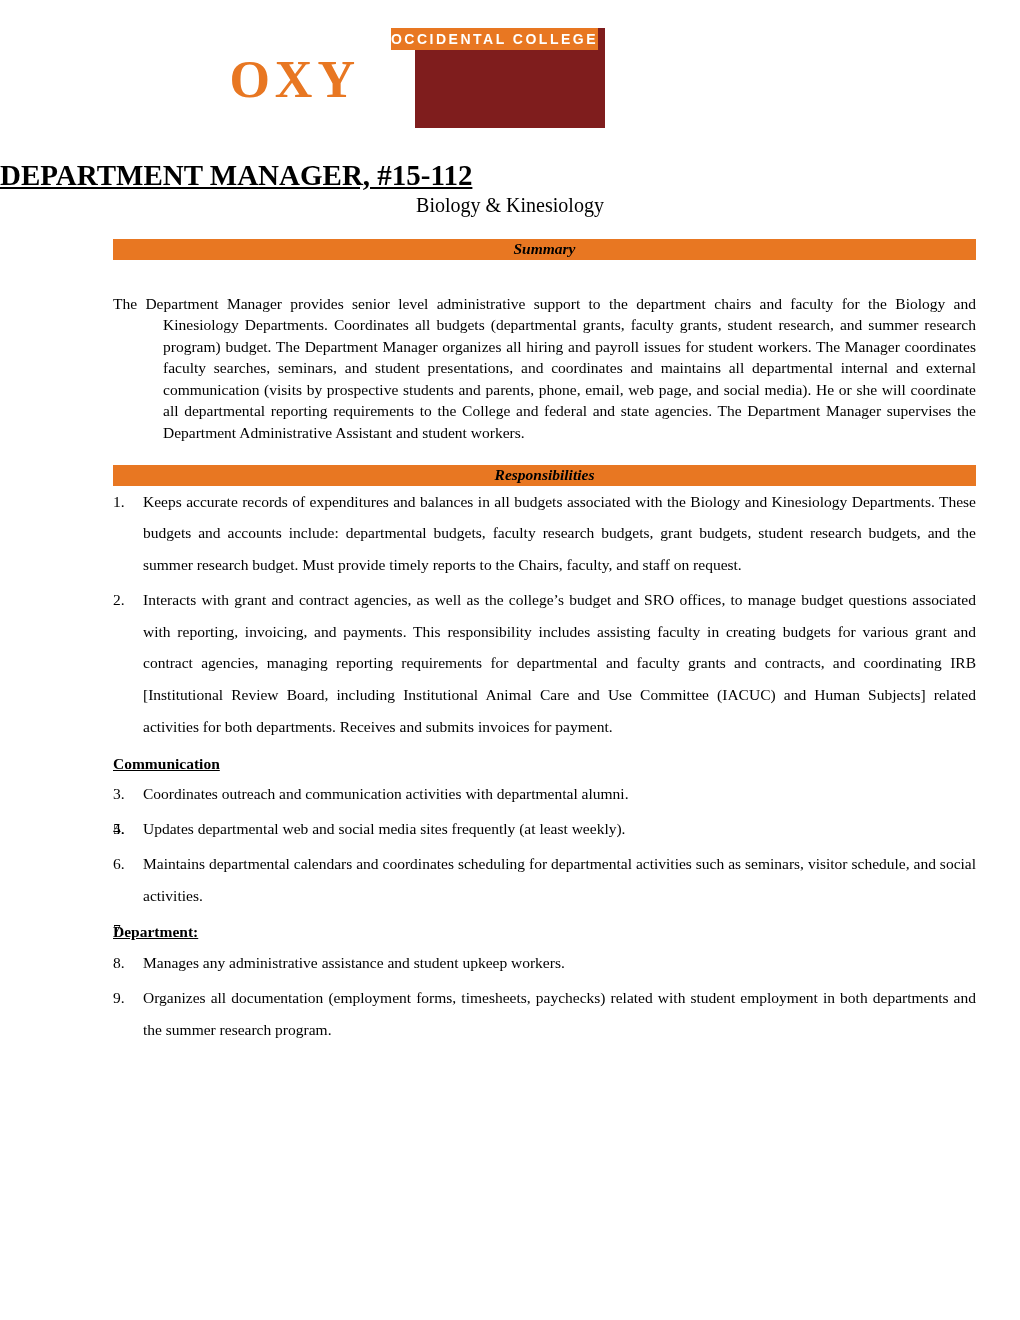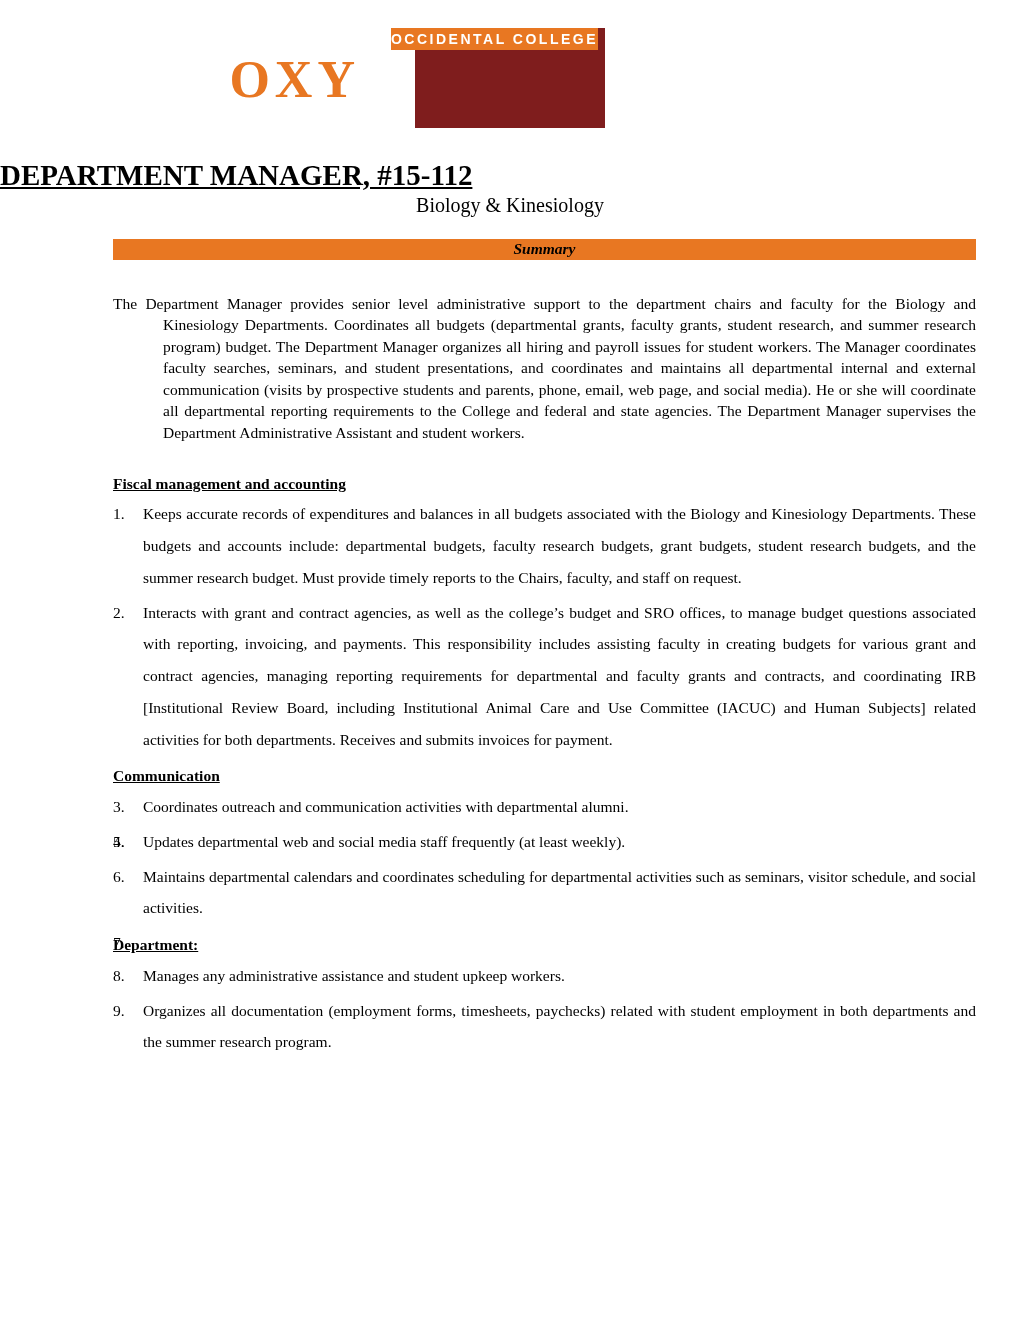--- a/index.html
+++ b/index.html
@@ -136,22 +136,24 @@
   <div class="doc-subtitle">Biology &amp; Kinesiology</div>
 
   <div class="content">
 
     <div class="section-bar">
       <span>Summary</span>
     </div>
 
     <p class="summary-para">The Department Manager provides senior level administrative support to the department chairs and faculty for the Biology and Kinesiology Departments. Coordinates all budgets (departmental grants, faculty grants, student research, and summer research program) budget. The Department Manager organizes all hiring and payroll issues for student workers. The Manager coordinates faculty searches, seminars, and student presentations, and coordinates and maintains all departmental internal and external communication (visits by prospective students and parents, phone, email, web page, and social media). He or she will coordinate all departmental reporting requirements to the College and federal and state agencies.  The Department Manager supervises the Department Administrative Assistant and student workers.</p>
 
+    <div class="section-bar">
+      <span>Responsibilities</span>
+    </div>
 
-    <div class="group-heading">Fiscal management and accounting</div>
 
     <div class="resp-item">
       <span class="num">1.</span>
       <span>Keeps accurate records of expenditures and balances in all budgets associated with the Biology and Kinesiology Departments.  These budgets and accounts include: departmental budgets, faculty research budgets, grant budgets, student research budgets, and the summer research budget.  Must provide timely reports to the Chairs, faculty, and staff on request.</span>
     </div>
     <div class="resp-item">
       <span class="num">2.</span>
       <span>Interacts with grant and contract agencies, as well as the college’s budget and SRO offices, to manage budget questions associated with reporting, invoicing, and payments.   This responsibility includes assisting faculty in creating budgets for various grant and contract agencies, managing reporting requirements for departmental and faculty grants and contracts, and coordinating IRB [Institutional Review Board, including Institutional Animal Care and Use Committee (IACUC) and Human Subjects] related activities for both departments.  Receives and submits invoices for payment.</span>
     </div>
 
@@ -159,21 +161,21 @@
 
     <div class="resp-item">
       <span class="num">3.</span>
       <span>Coordinates outreach and communication activities with departmental alumni.</span>
     </div>
     <div class="resp-item">
       <span class="num">4.</span>
     </div>
     <div class="resp-item">
       <span class="num">5.</span>
-      <span>Updates departmental web and social media staff frequently (at least weekly).</span>
+      <span>Updates departmental web and social media sites frequently (at least weekly).</span>
     </div>
     <div class="resp-item">
       <span class="num">6.</span>
       <span>Maintains departmental calendars and coordinates scheduling for departmental activities such as seminars, visitor schedule, and social activities.</span>
     </div>
     <div class="resp-item">
       <span class="num">7.</span>
     </div>
 
     <div class="group-heading mid">Department:</div>

